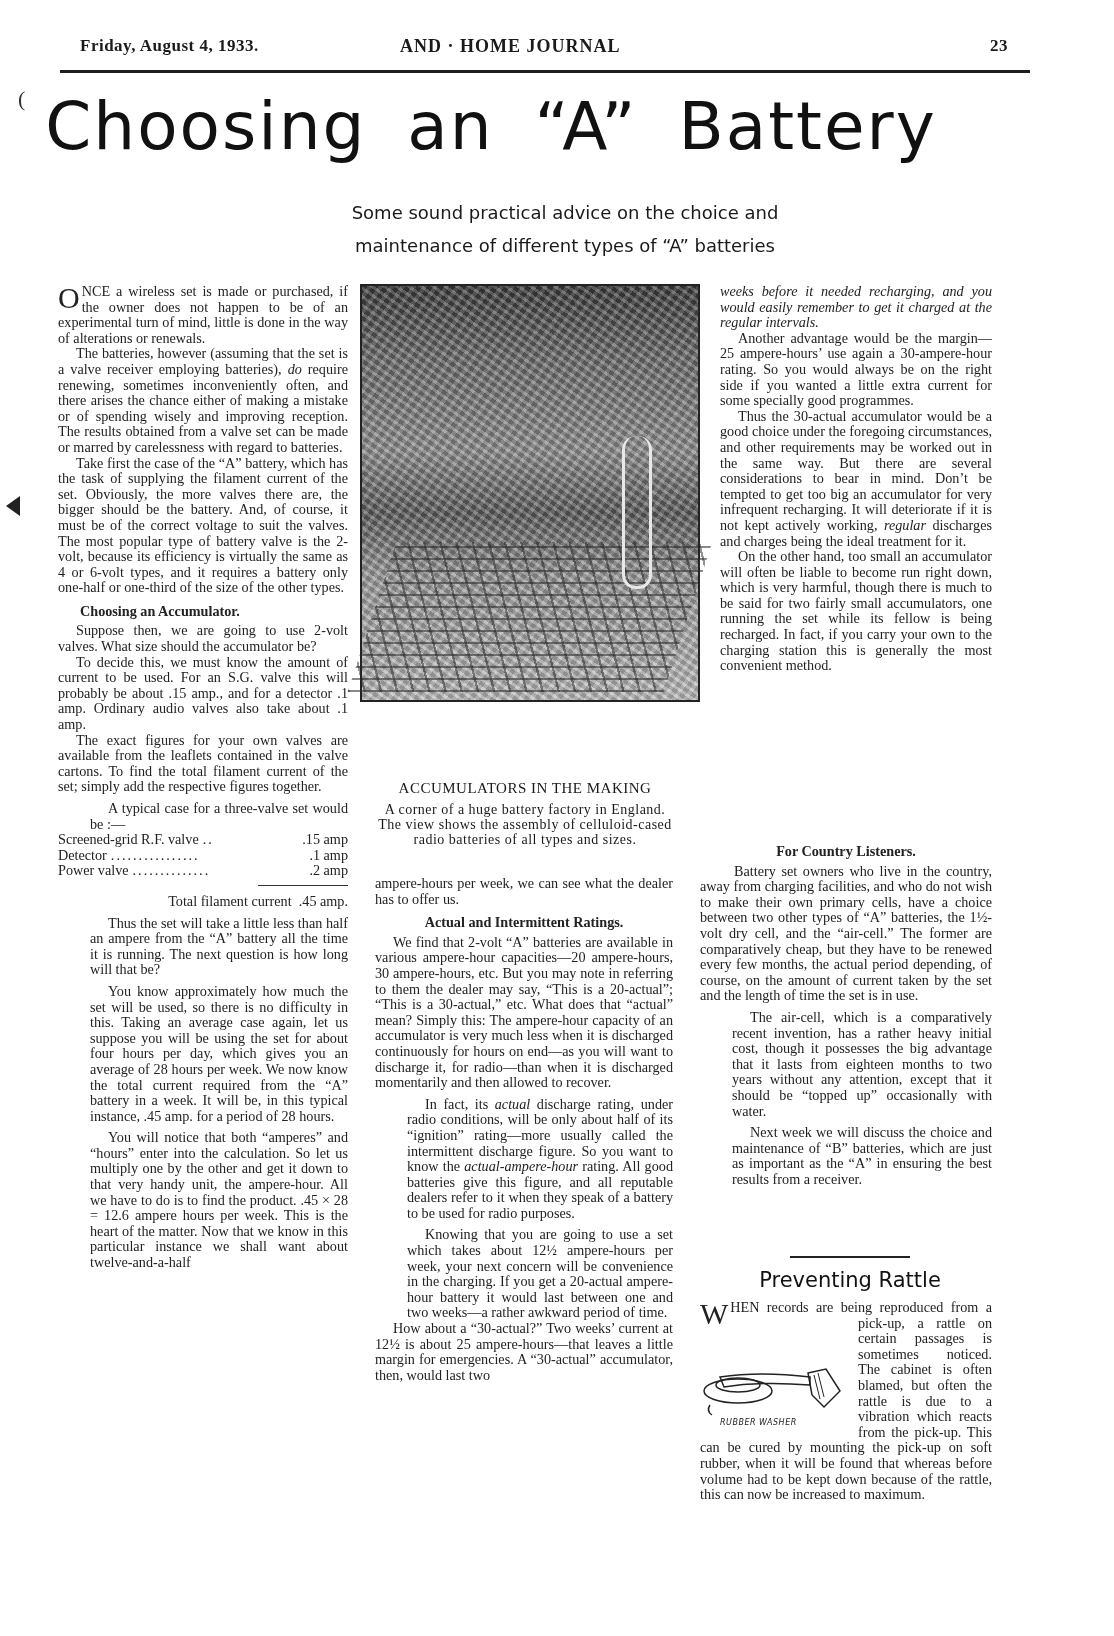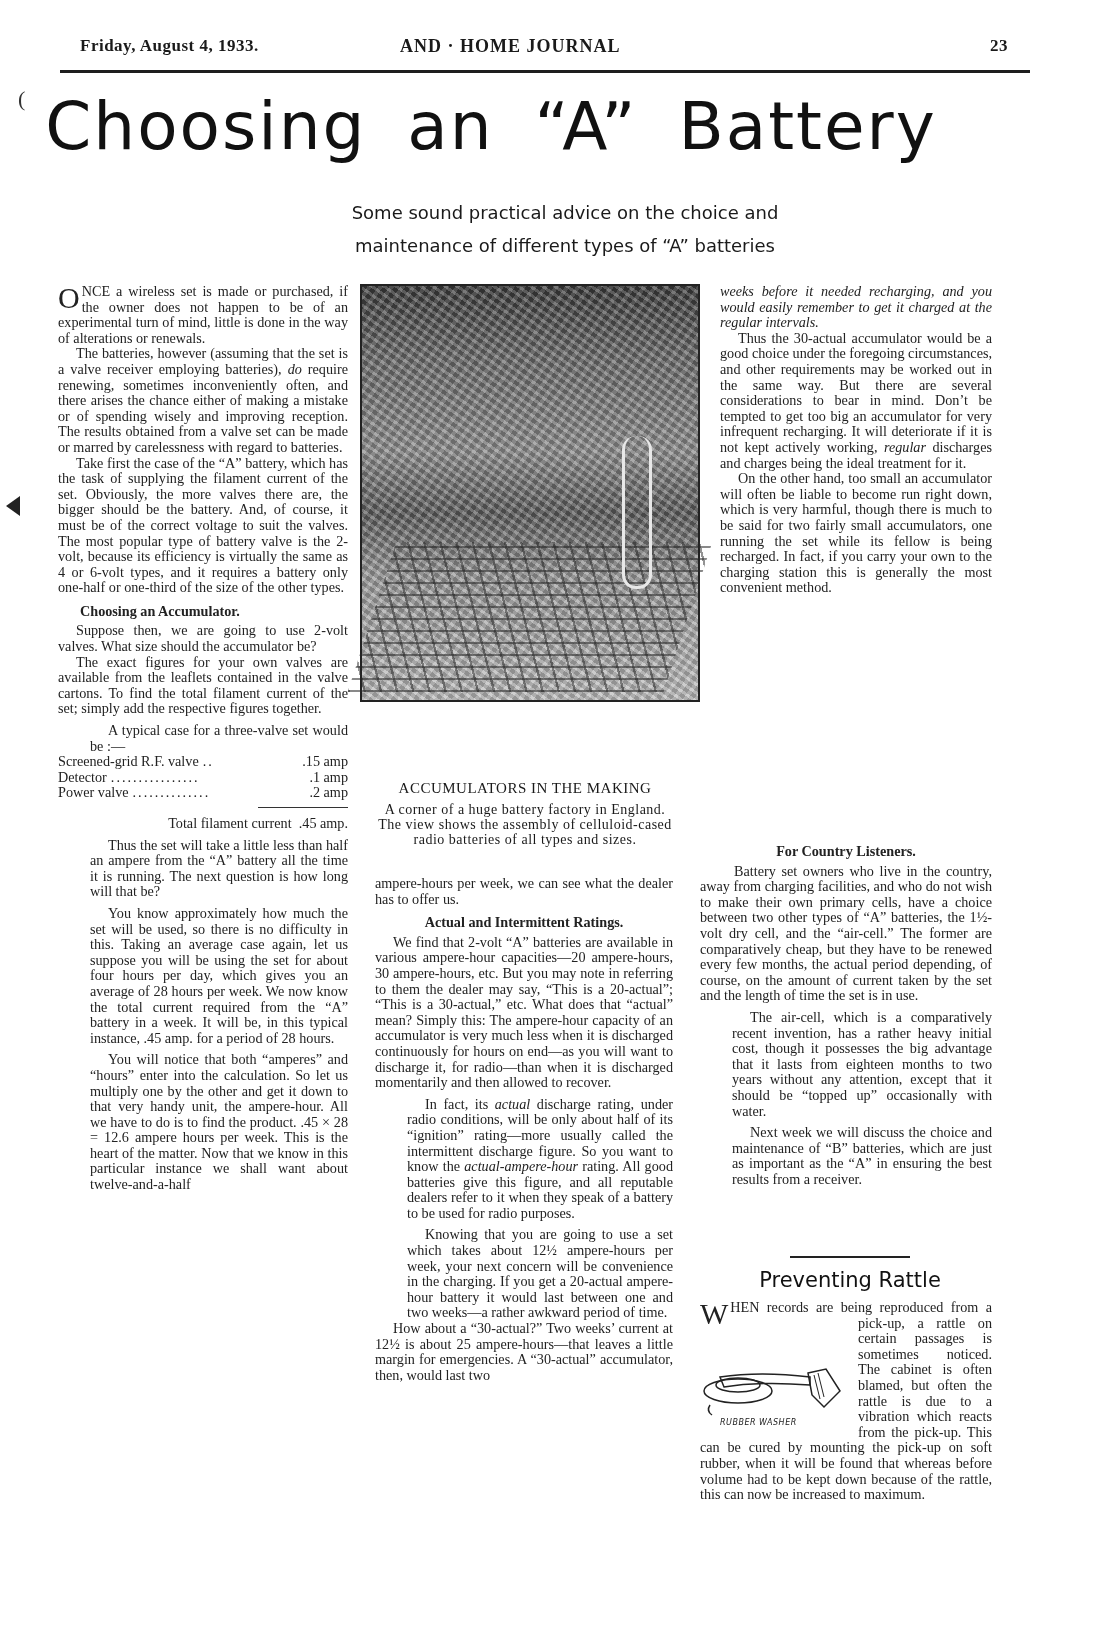--- a/index.html
+++ b/index.html
@@ -95,20 +95,21 @@
 </div>
 
 <div class="abs col col1">
   <p style="text-indent:0;">
     <span class="dropcap">O</span><span>NCE a wireless set is made or purchased, if the owner does not happen to be of an experimental turn of mind, little is done in the way of alterations or renewals.</span>
   </p>
   <p><span>The batteries, however (assuming that the set is a valve receiver employing batteries), </span><em>do</em><span> require renewing, sometimes inconveniently often, and there arises the chance either of making a mistake or of spending wisely and improving reception. The results obtained from a valve set can be made or marred by carelessness with regard to batteries.</span></p>
   <p>Take first the case of the “A” battery, which has the task of supplying the filament current of the set. Obviously, the more valves there are, the bigger should be the battery. And, of course, it must be of the correct voltage to suit the valves. The most popular type of battery valve is the 2-volt, because its efficiency is virtually the same as 4 or 6-volt types, and it requires a battery only one-half or one-third of the size of the other types.</p>
   <div class="subhead left">Choosing an Accumulator.</div>
   <p>Suppose then, we are going to use 2-volt valves. What size should the accumulator be?</p>
+  <p>To decide this, we must know the amount of current to be used. For an S.G. valve this will probably be about .15 amp., and for a detector .1 amp. Ordinary audio valves also take about .1 amp.</p>
   <p>The exact figures for your own valves are available from the leaflets contained in the valve cartons. To find the total filament current of the set; simply add the respective figures together.</p>
   <p class="gap">A typical case for a three-valve set would be :—</p>
   <div>
     <div class="table-row">
       <span>Screened-grid R.F. valve</span>
         <span class="dots">..</span>
         <span>.15 amp</span>
     </div>
     <div class="table-row">
       <span>Detector</span>
@@ -141,20 +142,21 @@
   <p style="text-indent:0;">ampere-hours per week, we can see what the dealer has to offer us.</p>
   <div class="subhead">Actual and Intermittent Ratings.</div>
   <p>We find that 2-volt “A” batteries are available in various ampere-hour capacities—20 ampere-hours, 30 ampere-hours, etc. But you may note in referring to them the dealer may say, “This is a 20-actual”; “This is a 30-actual,” etc. What does that “actual” mean? Simply this: The ampere-hour capacity of an accumulator is very much less when it is discharged continuously for hours on end—as you will want to discharge it, for radio—than when it is discharged momentarily and then allowed to recover.</p>
   <p class="gap"><span>In fact, its </span><em>actual</em><span> discharge rating, under radio conditions, will be only about half of its “ignition” rating—more usually called the intermittent discharge figure. So you want to know the </span><em>actual-ampere-hour</em><span> rating. All good batteries give this figure, and all reputable dealers refer to it when they speak of a battery to be used for radio purposes.</span></p>
   <p class="gap">Knowing that you are going to use a set which takes about 12½ ampere-hours per week, your next concern will be convenience in the charging. If you get a 20-actual ampere-hour battery it would last between one and two weeks—a rather awkward period of time.</p>
   <p>How about a “30-actual?” Two weeks’ current at 12½ is about 25 ampere-hours—that leaves a little margin for emergencies. A “30-actual” accumulator, then, would last two</p>
 </div>
 
 <div class="abs col col3">
   <p style="text-indent:0;font-style:italic;">weeks before it needed recharging, and you would easily remember to get it charged at the regular intervals.</p>
+  <p>Another advantage would be the margin—25 ampere-hours’ use again a 30-ampere-hour rating. So you would always be on the right side if you wanted a little extra current for some specially good programmes.</p>
   <p><span>Thus the 30-actual accumulator would be a good choice under the foregoing circumstances, and other requirements may be worked out in the same way. But there are several considerations to bear in mind. Don’t be tempted to get too big an accumulator for very infrequent recharging. It will deteriorate if it is not kept actively working, </span><em>regular</em><span> discharges and charges being the ideal treatment for it.</span></p>
   <p>On the other hand, too small an accumulator will often be liable to become run right down, which is very harmful, though there is much to be said for two fairly small accumulators, one running the set while its fellow is being recharged. In fact, if you carry your own to the charging station this is generally the most convenient method.</p>
 </div>
 <div class="abs col col3b">
   <div class="subhead">For Country Listeners.</div>
   <p style="text-indent:34px;">Battery set owners who live in the country, away from charging facilities, and who do not wish to make their own primary cells, have a choice between two other types of “A” batteries, the 1½-volt dry cell, and the “air-cell.” The former are comparatively cheap, but they have to be renewed every few months, the actual period depending, of course, on the amount of current taken by the set and the length of time the set is in use.</p>
   <p class="gap">The air-cell, which is a comparatively recent invention, has a rather heavy initial cost, though it possesses the big advantage that it lasts from eighteen months to two years without any attention, except that it should be “topped up” occasionally with water.</p>
   <p class="gap">Next week we will discuss the choice and maintenance of “B” batteries, which are just as important as the “A” in ensuring the best results from a receiver.</p>
 </div>
 

